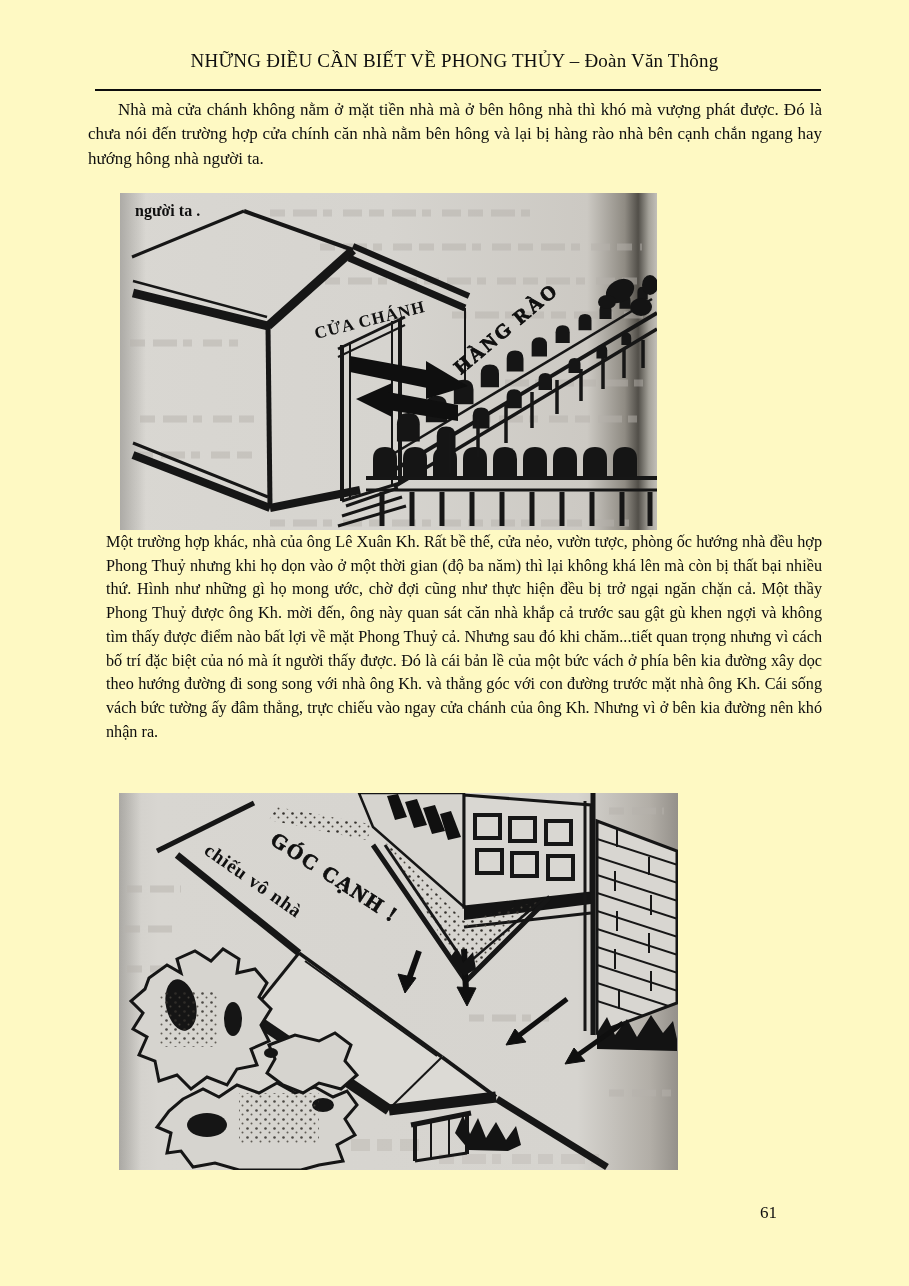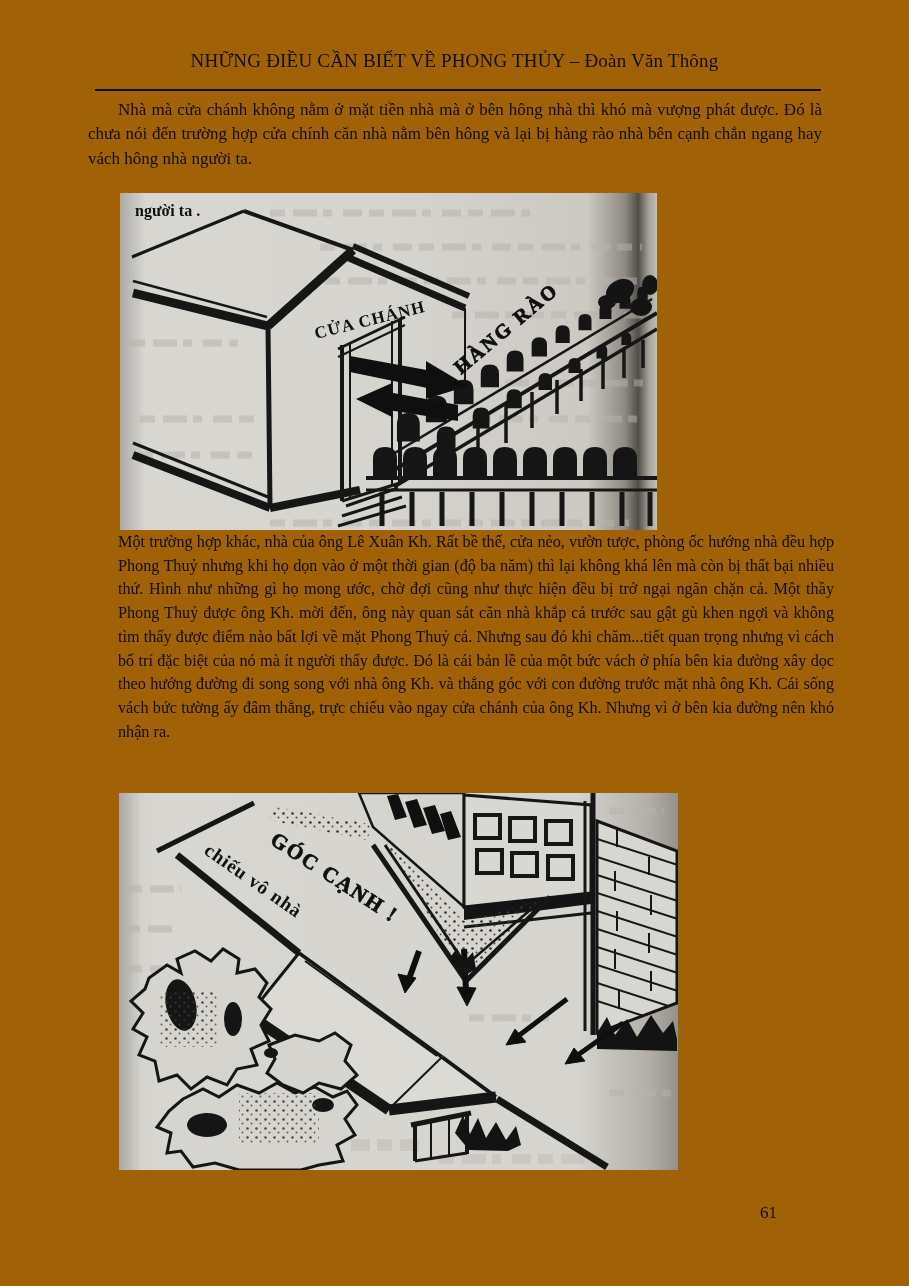--- a/index.html
+++ b/index.html
@@ -1,47 +1,47 @@
 <!DOCTYPE html>
 <html lang="vi"><head>
 <meta charset="utf-8">
 <style>
   html,body{margin:0;padding:0;}
   body{
     width:909px;height:1286px;background:#ffffff;
     font-family:"Liberation Serif","DejaVu Serif",serif;
     color:#0e0e0e;position:relative;overflow:hidden;
   }
-  .page{position:absolute;inset:0;background:#a16207;}
+  .page{position:absolute;inset:0;background:#fef9c3;}
   .hdr{
     position:absolute;top:50px;left:0;width:909px;text-align:center;
     font-size:19px;letter-spacing:.2px;white-space:nowrap;
   }
   .rule{position:absolute;top:89px;left:95px;width:726px;height:2px;background:#0d0d0d;}
   .para{position:absolute;text-align:justify;margin:0;}
   .p1{left:88px;top:98px;width:734px;font-size:17px;line-height:24.3px;text-indent:30px;}
-  .p2{left:106px;top:531px;width:716px;font-size:16.2px;line-height:23.7px;margin-left:12px;}
+  .p2{left:106px;top:531px;width:716px;font-size:16.2px;line-height:23.7px;}
   .fig{position:absolute;display:block;}
   .fig1{left:120px;top:193px;}
   .fig2{left:119px;top:793px;}
   .pagenum{position:absolute;left:760px;top:1203px;width:62px;text-align:left;font-size:17px;}
   svg text{font-family:"Liberation Serif","DejaVu Serif",serif;}
   .bleed{stroke:#b6b2ab;stroke-width:7;opacity:.5;fill:none;
          stroke-dasharray:15 8 24 6 9 11 19 7;}
   .ink{stroke:#161616;fill:none;}
 </style>
 </head>
 <body>
 
 <div class="page">
 
   <div class="hdr">NHỮNG ĐIỀU CẦN BIẾT VỀ PHONG THỦY – Đoàn Văn Thông</div>
   <div class="rule"></div>
 
-  <p class="para p1">Nhà mà cửa chánh không nằm ở mặt tiền nhà mà ở bên hông nhà thì khó mà vượng phát được. Đó là chưa nói đến trường hợp cửa chính căn nhà nằm bên hông và lại bị hàng rào nhà bên cạnh chắn ngang hay vách hông nhà người ta.</p>
+  <p class="para p1">Nhà mà cửa chánh không nằm ở mặt tiền nhà mà ở bên hông nhà thì khó mà vượng phát được. Đó là chưa nói đến trường hợp cửa chính căn nhà nằm bên hông và lại bị hàng rào nhà bên cạnh chắn ngang hay hướng hông nhà người ta.</p>
 
   <svg class="fig fig1" width="537" height="337" viewBox="0 0 537 337">
     <defs>
       <linearGradient id="bg1" x1="0" y1="0" x2="1" y2="0">
         <stop offset="0" stop-color="#d9d7d2"></stop>
         <stop offset=".5" stop-color="#d6d4cf"></stop>
         <stop offset=".87" stop-color="#ccc9c3"></stop>
         <stop offset=".94" stop-color="#8f8b83"></stop>
         <stop offset=".965" stop-color="#524f49"></stop>
         <stop offset=".985" stop-color="#a5a29a"></stop>

